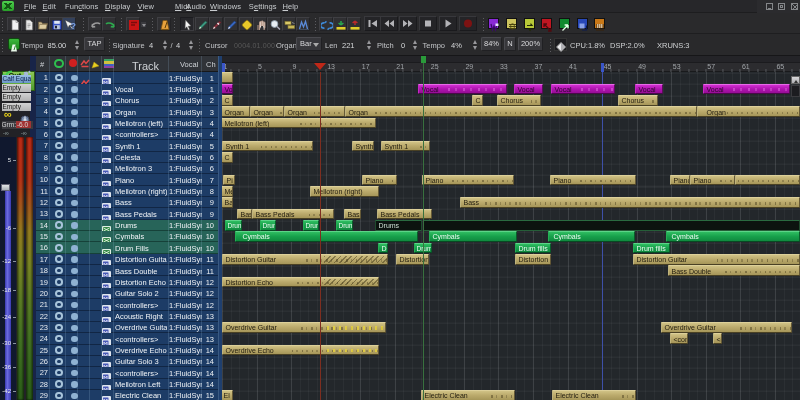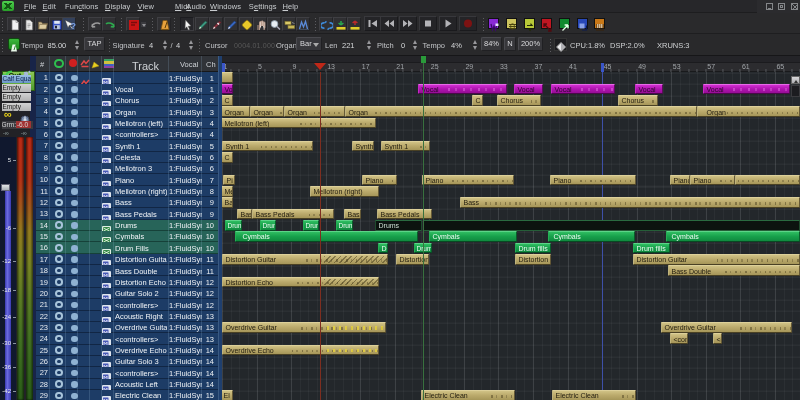--- a/index.html
+++ b/index.html
@@ -780,21 +780,21 @@
 <div class="trow" style="top:322.65px">
 <div class="tnum">28</div>
         <div class="ring"></div>
         <div class="dot"></div>
 <div class="ticon"><svg width="9" height="9" viewBox="0 0 9 9">
             <rect width="9" height="9" rx="1" fill="#dfe5ee"></rect>
             <rect x="1" y="1.5" width="5.5" height="5" rx="0.5" fill="#4a5ab8"></rect>
             <path d="M2 6.5 v-3.5 l1.5 2 1.5-2 v3.5" stroke="#dfe5ee" stroke-width=".8" fill="none"></path>
             <path d="M6.5 7.5 l1.5-1" stroke="#888" stroke-width=".8"></path>
           </svg></div>
-<div class="tname">Acoustic Left</div>
+<div class="tname">Mellotron Left</div>
 <div class="tport">1:FluidSynth</div>
 <div class="tch">14</div>
 </div>
 <div class="trow" style="top:334.0px">
 <div class="tnum">29</div>
         <div class="ring"></div>
         <div class="dot"></div>
 <div class="ticon"><svg width="9" height="9" viewBox="0 0 9 9">
             <rect width="9" height="9" rx="1" fill="#dfe5ee"></rect>
             <rect x="1" y="1.5" width="5.5" height="5" rx="0.5" fill="#4a5ab8"></rect>

